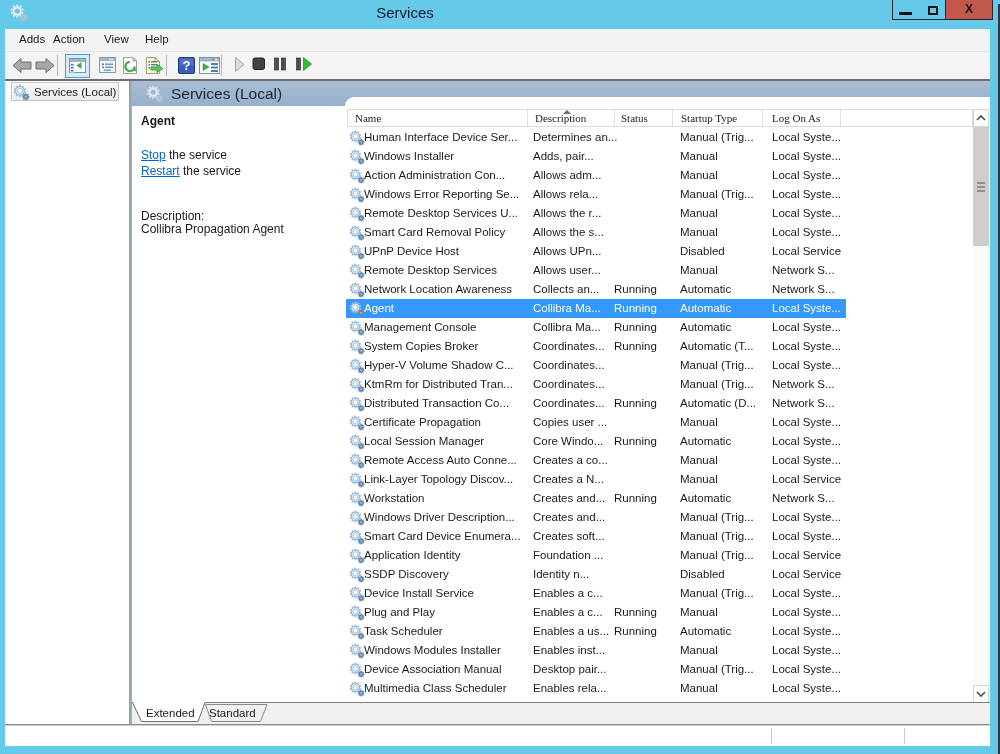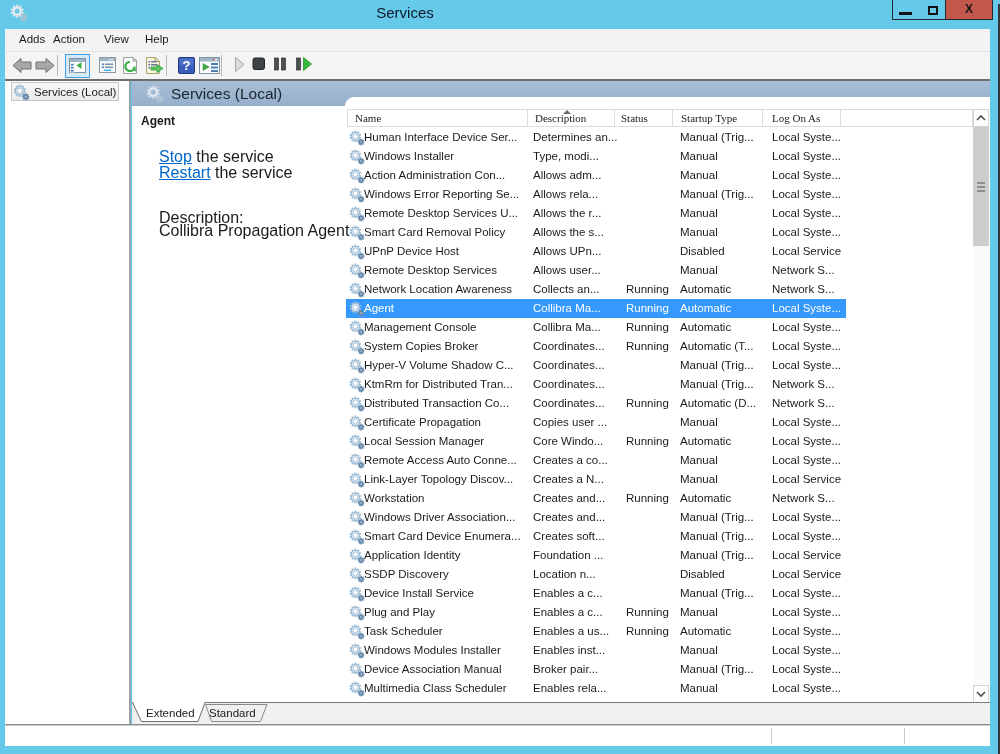--- a/index.html
+++ b/index.html
@@ -25,33 +25,33 @@
 #leftpane { left:5px; top:81px; width:126px; height:643px; background:#fff; border-right:2px solid #99a1a9; }
 #treeitem { left:11px; top:82px; width:108px; height:19px; background:linear-gradient(#f7f7f7,#ebebeb); border:1px solid #c3c7cb; }
 #treetxt { left:34px; top:86px; font-size:11.5px; }
 
 #rightpane { left:132px; top:81px; width:858px; height:621px; background:#fff; }
 #hdrbar { left:132px; top:81px; width:858px; height:25px; background:linear-gradient(#a7bdd5,#97b0cb); }
 #hdrtxt { left:171px; top:85px; font-size:15.5px; color:#1a2530; }
 #panel { left:345px; top:97px; width:645px; height:605px; background:#fff; border-top-left-radius:9px; }
 
 #dtitle { left:141px; top:114px; font-size:12px; font-weight:700; }
-.dline { left:159px; font-size:16px; }
+.dline { left:141px; font-size:12px; }
 .lnk { color:#0066cc; text-decoration:underline; }
 
 #thead { left:347px; top:109px; width:626px; height:18px; background:#fff; border:1px solid #dcdcdc; }
 .hsep { top:110px; width:1px; height:16px; background:#e0e0e0; }
 .htxt { top:111.5px; font-size:11px; color:#1b1b1b;font-family:Liberation Serif, serif; }
 #sorttri { left:563px; top:110px; width:0; height:0; border-left:4px solid transparent; border-right:4px solid transparent; border-bottom:4px solid #6b6b6b; }
 .row { position:absolute; left:346px; width:500px; height:19px; font-size:11.5px; }
 .row.sel { background:#3598fd; color:#fff; }
 .c { position:absolute; top:3px; white-space:nowrap; }
 .cn { left:18px; }
 .cd { left:187px; }
-.cs { left:280px; }
+.cs { left:268px; }
 .cst { left:334px; }
 .cl { left:426px; }
 .ric { position:absolute; left:3px; top:1.5px; width:16px; height:16px; }
 
 #sbar { left:973px; top:109px; width:16px; height:593px; background:#fafafa; }
 .sbtn { left:973px; width:16px; height:18px; background:#fdfdfd; border:1px solid #d4d4d4; }
 #sthumb { left:973px; top:127px; width:16px; height:119px; background:#cdcdcd; }
 .grip { left:977px; width:8px; height:2px; background:#8e8e8e; }
 
 #tabrow { left:132px; top:703px; width:858px; height:21px; background:#f0f0f0; }
@@ -281,21 +281,21 @@
     <span class="c cd">Determines an...</span>
     <span class="c cs"></span>
     <span class="c cst">Manual (Trig...</span>
     <span class="c cl">Local Syste...</span>
   </div>
 <div class="row" style="top:147px">
     <svg class="ric" viewBox="0 0 18 18">
       <use href="#gearrow"></use>
     </svg>
     <span class="c cn">Windows Installer</span>
-    <span class="c cd">Type, modi...</span>
+    <span class="c cd">Adds, pair...</span>
     <span class="c cs"></span>
     <span class="c cst">Manual</span>
     <span class="c cl">Local Syste...</span>
   </div>
 <div class="row" style="top:166px">
     <svg class="ric" viewBox="0 0 18 18">
       <use href="#gearrow"></use>
     </svg>
     <span class="c cn">Action Administration Con...</span>
     <span class="c cd">Allows adm...</span>
@@ -470,21 +470,21 @@
     <span class="c cn">Workstation</span>
     <span class="c cd">Creates and...</span>
     <span class="c cs">Running</span>
     <span class="c cst">Automatic</span>
     <span class="c cl">Network S...</span>
   </div>
 <div class="row" style="top:508px">
     <svg class="ric" viewBox="0 0 18 18">
       <use href="#gearrow"></use>
     </svg>
-    <span class="c cn">Windows Driver Association...</span>
+    <span class="c cn">Windows Driver Description...</span>
     <span class="c cd">Creates and...</span>
     <span class="c cs"></span>
     <span class="c cst">Manual (Trig...</span>
     <span class="c cl">Local Syste...</span>
   </div>
 <div class="row" style="top:527px">
     <svg class="ric" viewBox="0 0 18 18">
       <use href="#gearrow"></use>
     </svg>
     <span class="c cn">Smart Card Device Enumera...</span>
@@ -501,21 +501,21 @@
     <span class="c cd">Foundation ...</span>
     <span class="c cs"></span>
     <span class="c cst">Manual (Trig...</span>
     <span class="c cl">Local Service</span>
   </div>
 <div class="row" style="top:565px">
     <svg class="ric" viewBox="0 0 18 18">
       <use href="#gearrow"></use>
     </svg>
     <span class="c cn">SSDP Discovery</span>
-    <span class="c cd">Location n...</span>
+    <span class="c cd">Identity n...</span>
     <span class="c cs"></span>
     <span class="c cst">Disabled</span>
     <span class="c cl">Local Service</span>
   </div>
 <div class="row" style="top:584px">
     <svg class="ric" viewBox="0 0 18 18">
       <use href="#gearrow"></use>
     </svg>
     <span class="c cn">Device Install Service</span>
     <span class="c cd">Enables a c...</span>
@@ -551,21 +551,21 @@
     <span class="c cd">Enables inst...</span>
     <span class="c cs"></span>
     <span class="c cst">Manual</span>
     <span class="c cl">Local Syste...</span>
   </div>
 <div class="row" style="top:660px">
     <svg class="ric" viewBox="0 0 18 18">
       <use href="#gearrow"></use>
     </svg>
     <span class="c cn">Device Association Manual</span>
-    <span class="c cd">Broker pair...</span>
+    <span class="c cd">Desktop pair...</span>
     <span class="c cs"></span>
     <span class="c cst">Manual (Trig...</span>
     <span class="c cl">Local Syste...</span>
   </div>
 <div class="row" style="top:679px">
     <svg class="ric" viewBox="0 0 18 18">
       <use href="#gearrow"></use>
     </svg>
     <span class="c cn">Multimedia Class Scheduler</span>
     <span class="c cd">Enables rela...</span>

